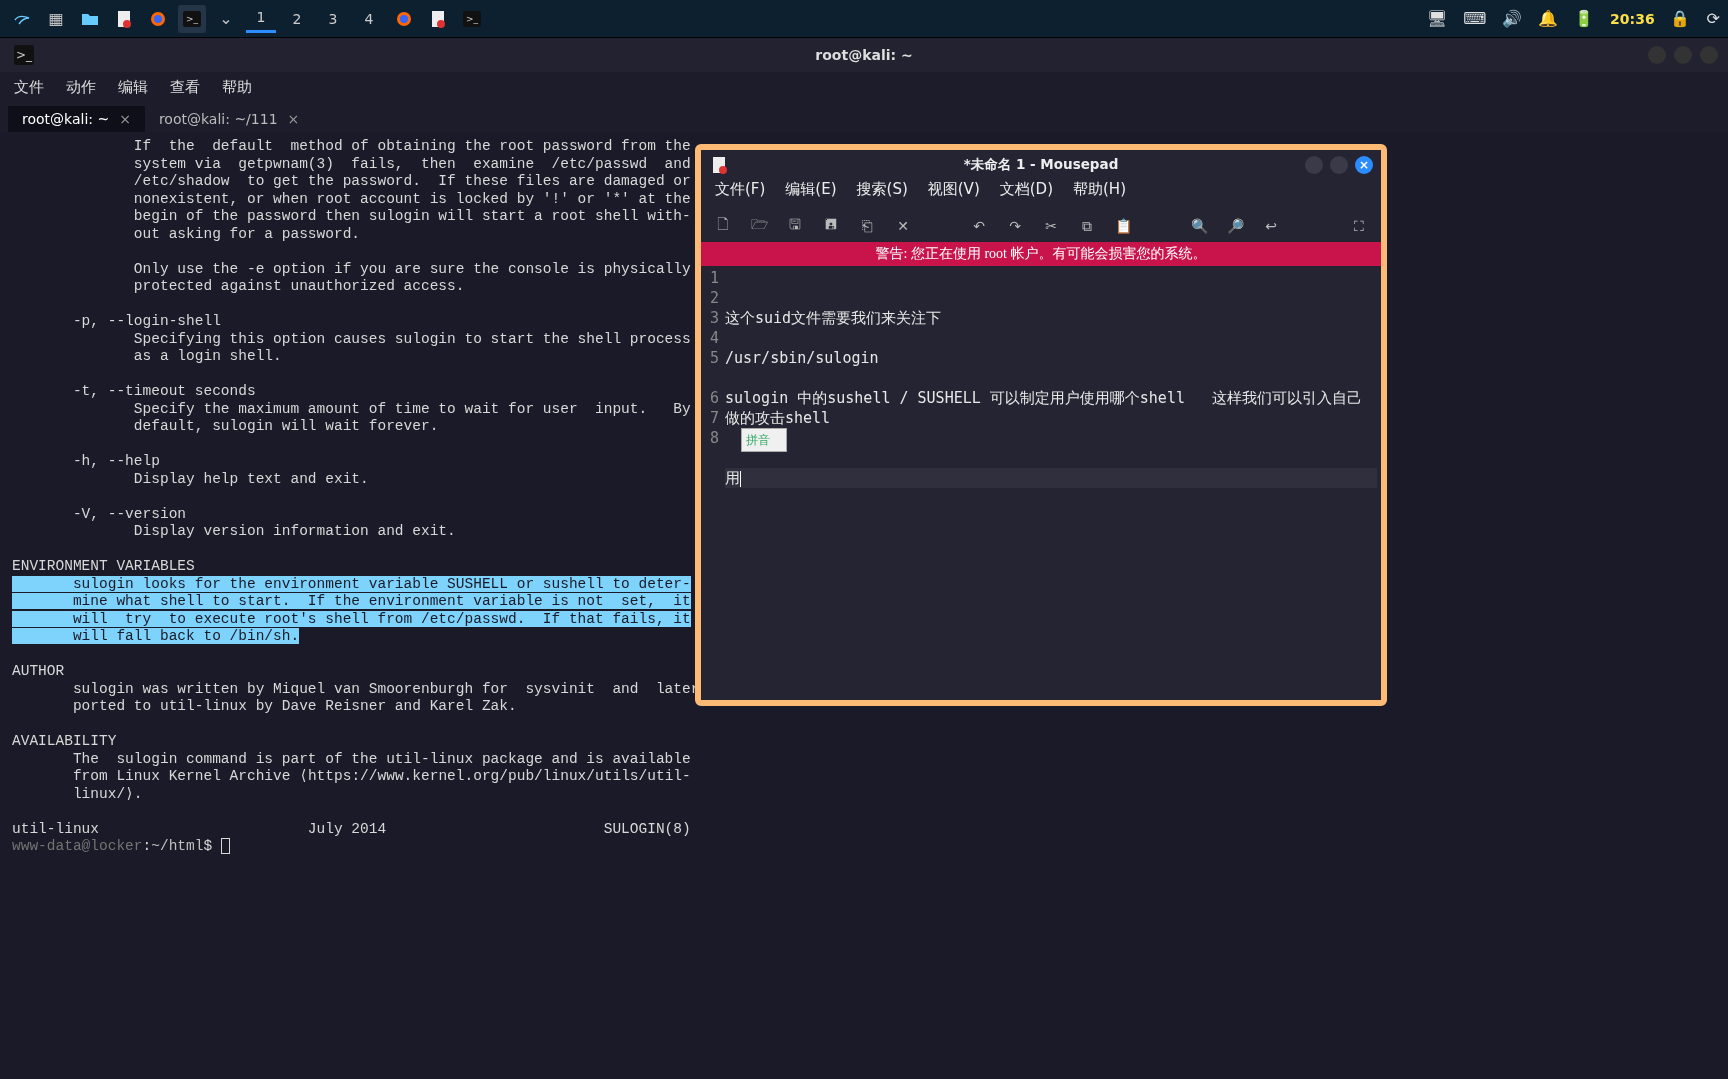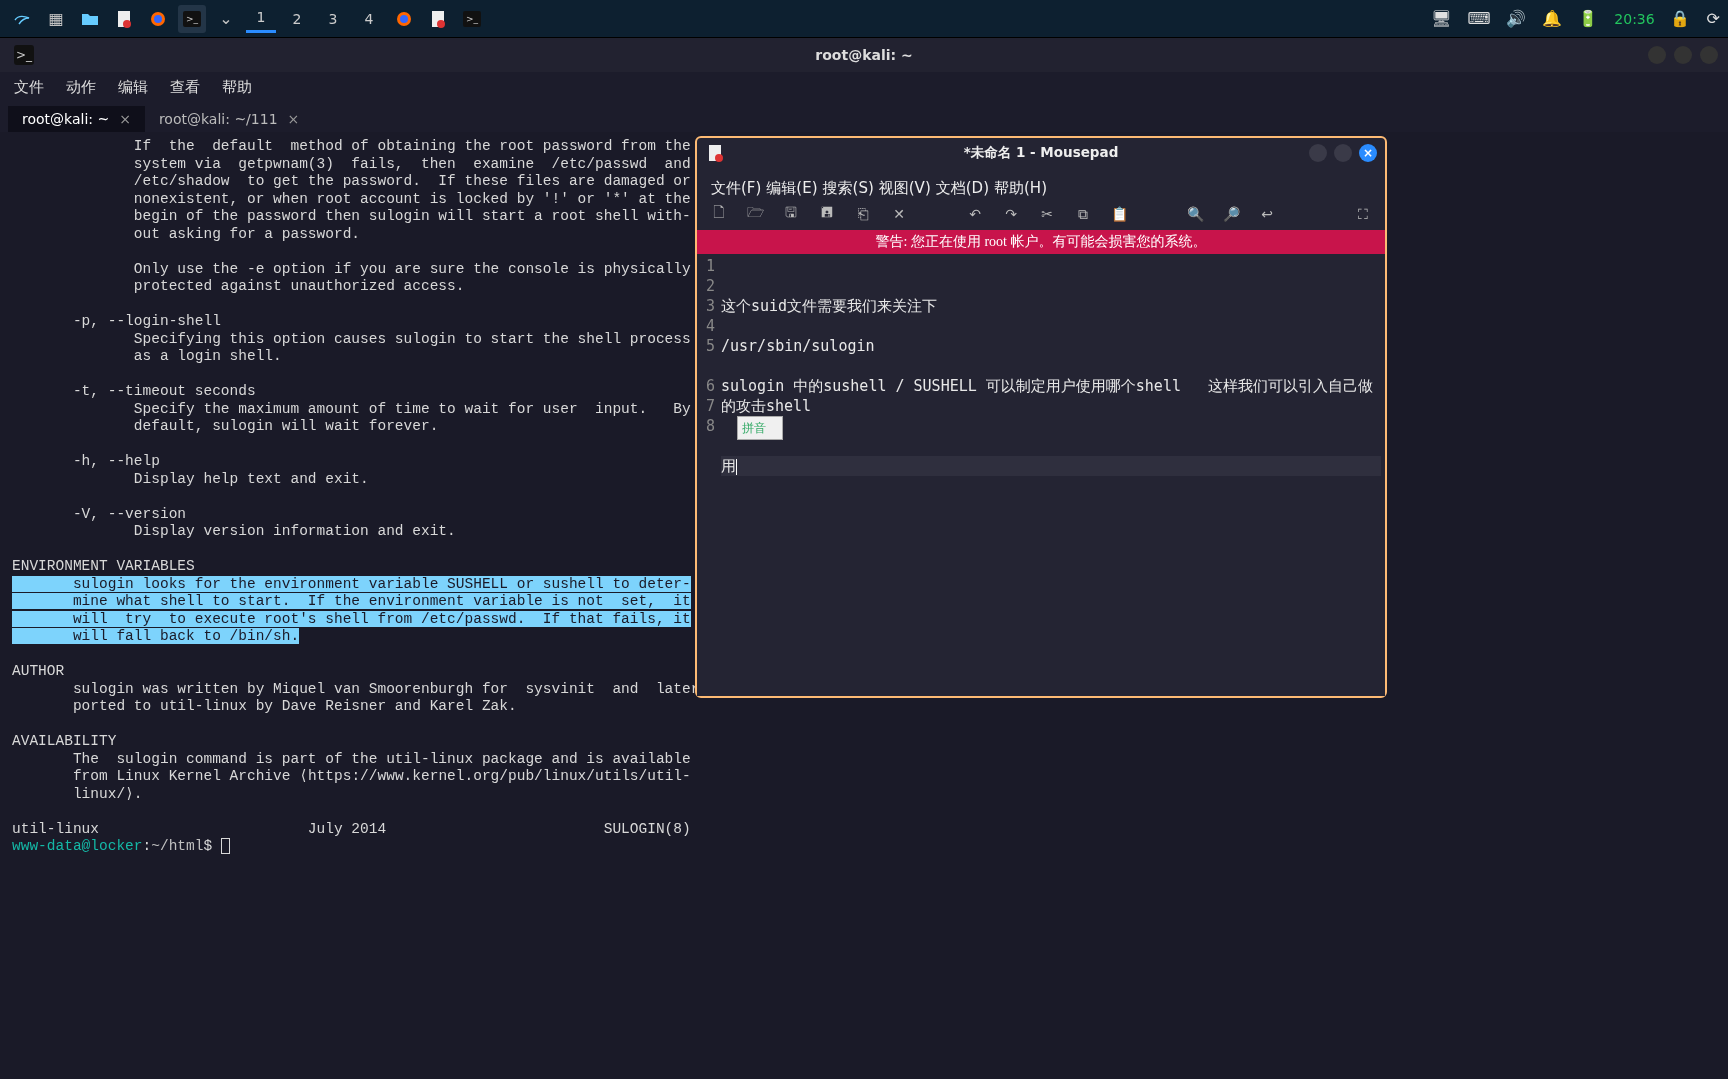--- a/index.html
+++ b/index.html
@@ -31,21 +31,21 @@
     font-size: 16px; color: #c0c0c0;
     border-radius: 3px;
   }
   .task-icon.active { background: #233547; }
   .workspace {
     width: 30px; height: 28px;
     display: flex; align-items: center; justify-content: center;
     color: #ccc; font-size: 14px;
   }
   .workspace.active { border-bottom: 3px solid #2a8cff; }
-  .clock { font-size: 14px; color: #22c55e; }
+  .clock { font-size: 14px; color: #fde047; font-weight: bold; }
 
   
   .bg-window {
     position: absolute;
     top: 38px; left: 0; right: 0;
     height: 120px;
     background: #1e1e2f;
     opacity: 0.25;
     z-index: 0;
     padding: 24px 60px;
@@ -101,46 +101,46 @@
   .term-body {
     position: absolute; top: 94px; left: 0; right: 0; bottom: 0;
     background: #1a1a28;
     font-family: Liberation Mono, monospace;
     font-size: 14.5px; line-height: 17.5px;
     color: #d8d8d8; white-space: pre;
     padding: 6px 12px;
     overflow: hidden;
   }
   .sel { background: #7dd3fc; color: #1a1a28; }
-  .prompt-user { color: #14b8a6; margin-top: 30px; }
+  .prompt-user { color: #737373; margin-top: 30px; }
   .prompt-path { color: #c0c0c0; }
   .cursor { display:inline-block; width:9px; height:16px; border:1px solid #d8d8d8; vertical-align:text-bottom; }
 
   
   .mp-window {
     position: absolute;
-    top: 136px; left: 695px;
+    top: 144px; left: 695px;
     width: 692px; height: 562px;
     background: #242433;
     z-index: 5;
-    border: 2px solid #fdba74;
+    border: 6px solid #fdba74;
     border-radius: 6px;
     display: flex; flex-direction: column;
   }
   .mp-titlebar {
     height: 30px; display: flex; align-items: center; justify-content: center;
     position: relative;
   }
   .mp-title { font-size: 13.5px; font-weight: bold; color: #eee; }
   .mp-title-icon { position:absolute; left:10px; width:18px; height:18px; }
   .mp-wc { position: absolute; right: 8px; display: flex; gap: 7px; }
   .mp-wc-btn { width: 18px; height: 18px; border-radius: 50%; background: #3a3a48; }
   .mp-wc-btn.close { background: #2a8cff; color:#fff; display:flex;align-items:center;justify-content:center;font-size:12px;font-weight:bold; }
   .mp-menubar {
-    height: 30px; display: flex; align-items: flex-end; gap: 5px;
+    height: 30px; display: flex; align-items: flex-start; gap: 20px;
     padding: 0 14px; font-size: 15px;
   }
   .mp-menu-item { color: #eee; }
   .mp-toolbar {
     height: 32px; display: flex; align-items: center; gap: 20px;
     padding: 0 14px; font-size: 14px; color: #bbb;
   }
   .mp-tool { width:16px; text-align:center; }
   .mp-tool.spacer-r { margin-left:auto; }
   .mp-warning {

